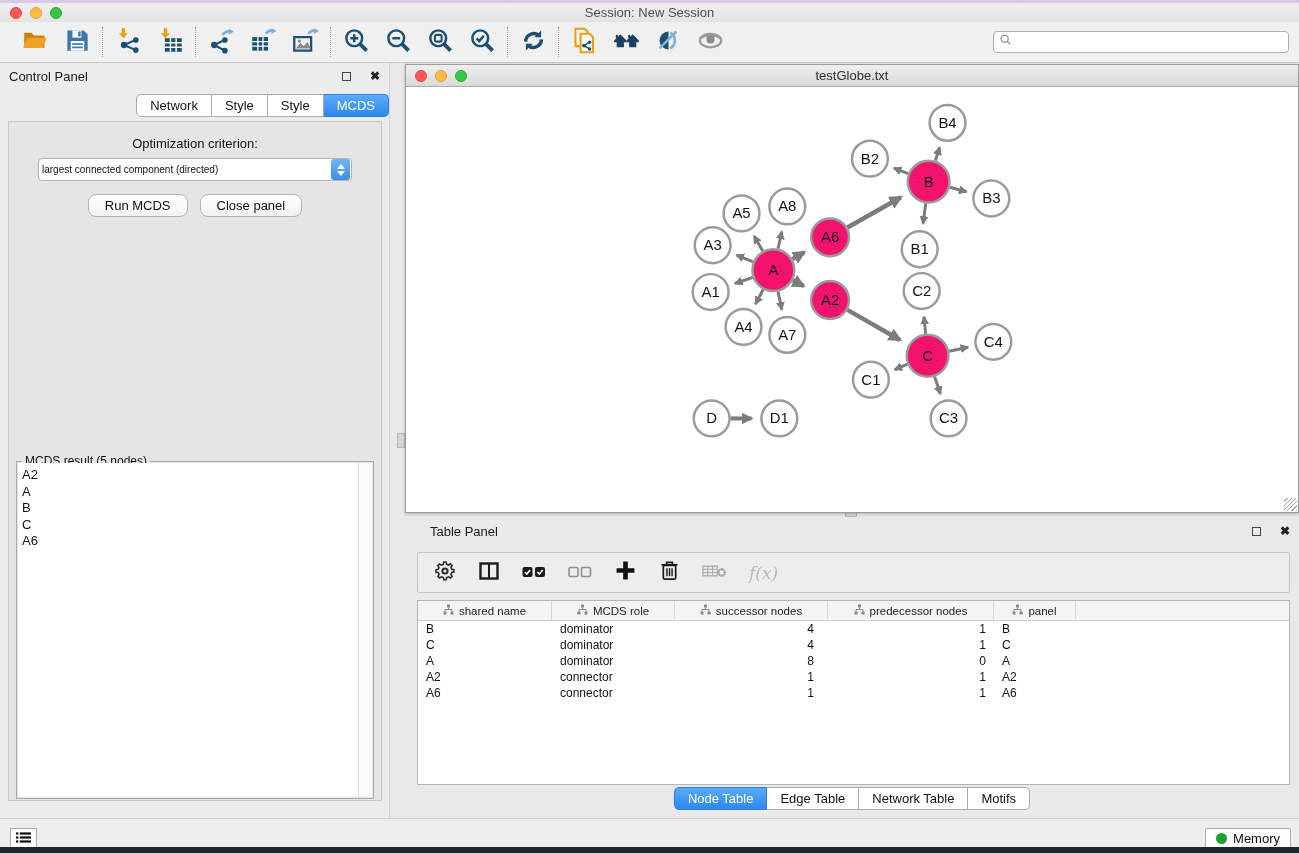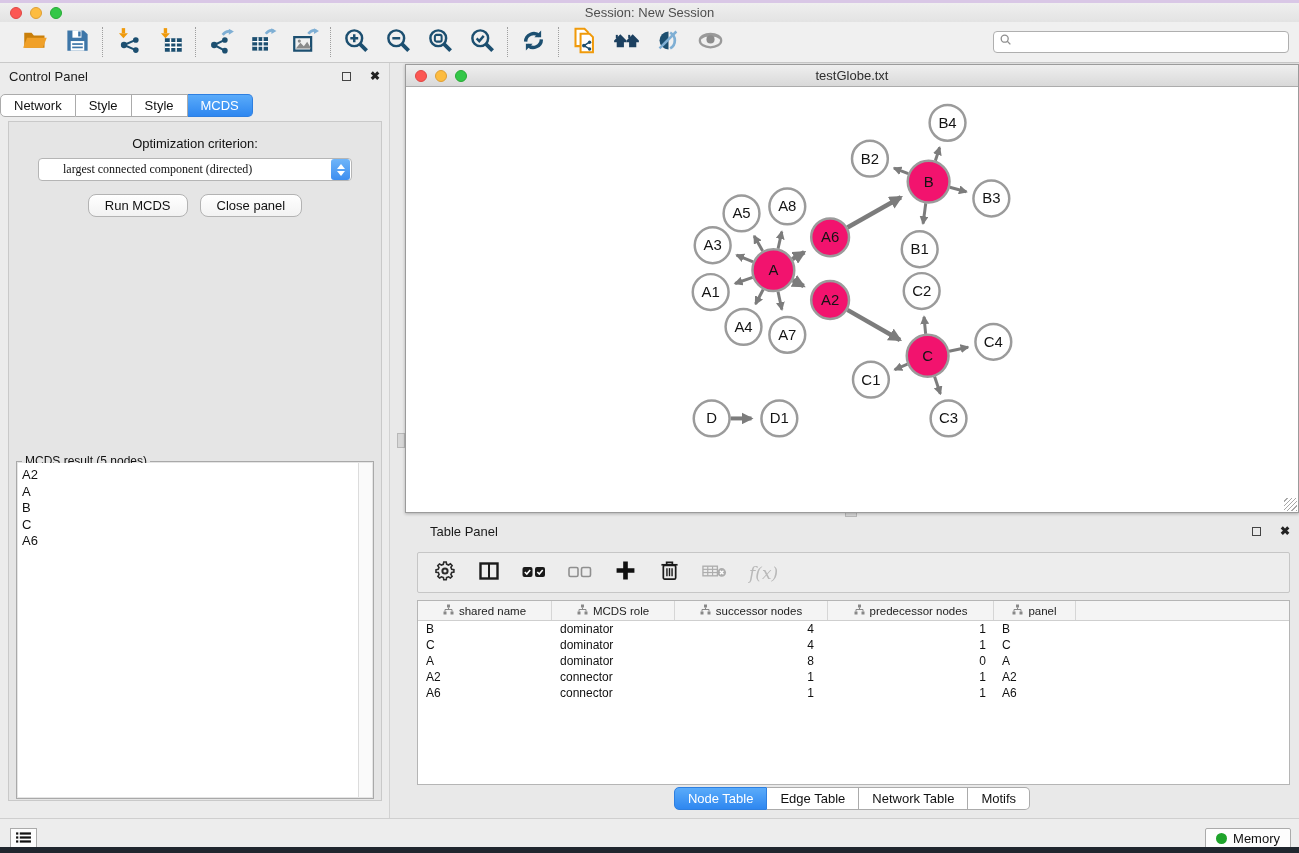--- a/index.html
+++ b/index.html
@@ -37,28 +37,28 @@
   .panel-head .spacer { flex:1; }
   .float-box { width:9px; height:9px; border:1.5px solid #444; margin-right:11px; cursor:pointer; }
   .close-x { font-size:12px; color:#222; font-weight:bold; cursor:pointer; line-height:1; }
 
   .seg { display:flex; border-radius:5px; font-size:13px; }
   .seg .seg-item { background:#fff; border:1px solid #ABABAB; border-left:none; padding:3px 13px;
     color:#111; cursor:pointer; white-space:nowrap; }
   .seg .seg-item:first-child { border-left:1px solid #ABABAB; border-radius:5px 0 0 5px; }
   .seg .seg-item:last-child { border-radius:0 5px 5px 0; }
   .seg .seg-item.sel { background:linear-gradient(#5AABFA,#2E87F0); border-color:#2E7FE0; color:#fff; }
-  .cp-tabs-row { position:absolute; top:31px; left:0; right:0; display:flex; justify-content:flex-start; }
+  .cp-tabs-row { position:absolute; top:31px; left:0; right:0; display:flex; justify-content:flex-end; }
 
   .cp-inner { position:absolute; top:58px; left:8px; right:7px; bottom:17px;
     background:#E5E5E5; border:1px solid #C9C9C9; }
   .opt-label { text-align:center; margin-top:14px; font-size:13px; color:#111; }
   .dropdown { margin:7px auto 0; width:314px; height:23px; background:#fff; border:1px solid #B5B5B5;
     border-radius:4px; display:flex; align-items:center; cursor:pointer; position:relative; }
-  .dropdown .dd-text { flex:1; font-size:12px; color:#111; padding-left:24px; white-space:nowrap; overflow:hidden;font-family:Liberation Serif, serif; }
+  .dropdown .dd-text { flex:1; font-size:10px; color:#111; padding-left:3px; white-space:nowrap; overflow:hidden; }
   .dd-step { width:19px; height:21px; border-radius:3px; background:linear-gradient(#6FB5F9,#3D8EF0);
     margin-right:1px; display:flex; flex-direction:column; align-items:center; justify-content:center; gap:2px; }
   .dd-step .up { width:0; height:0; border-left:4px solid transparent; border-right:4px solid transparent; border-bottom:5px solid #fff; }
   .dd-step .down { width:0; height:0; border-left:4px solid transparent; border-right:4px solid transparent; border-top:5px solid #fff; }
   .btn-row { display:flex; justify-content:center; gap:12px; margin-top:13px; }
   .mac-btn { background:linear-gradient(#FFFFFF,#F2F2F2); border:1px solid #B3B3B3; border-radius:8px;
     font-size:13px; color:#111; padding:3px 16px; cursor:pointer; font-family:"Liberation Sans",sans-serif; }
 
   .groupbox { position:absolute; left:7px; right:7px; top:339px; bottom:1px; border:1px solid #A9A9A9; }
   .groupbox .legend { position:absolute; top:-8px; left:5px; background:#E5E5E5; padding:0 3px; font-size:12px; color:#111; }

